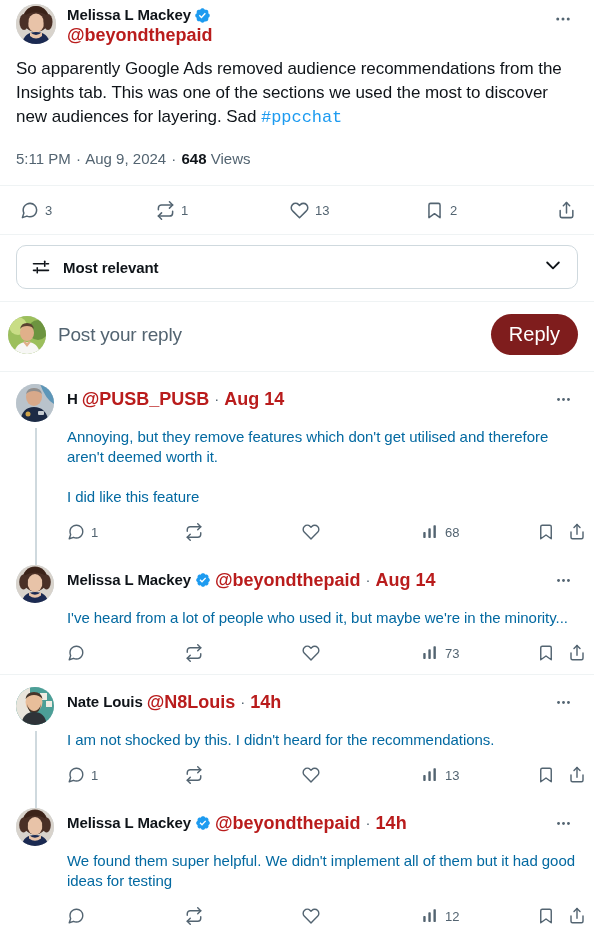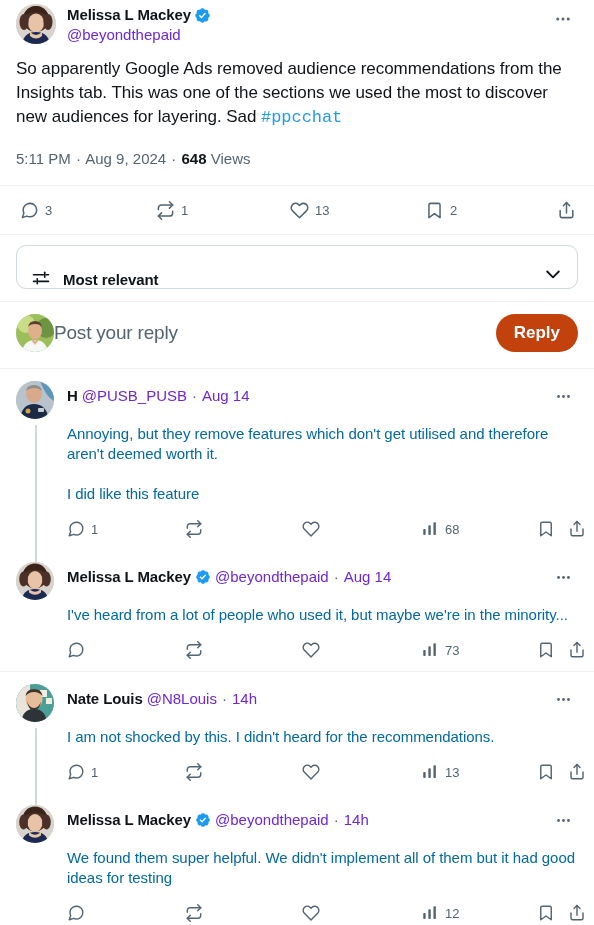--- a/index.html
+++ b/index.html
@@ -46,21 +46,21 @@
   }
   .av-40 { width: 40px; height: 40px; }
   .av-38 { width: 38px; height: 38px; }
 
   .names { display: flex; flex-direction: column; justify-content: center; padding-top: 1px; }
   .name-row { display: flex; align-items: center; gap: 3px; }
   .disp-name {
     font-size: 15px; font-weight: bold; color: #0f1419; line-height: 20px;
     letter-spacing: -0.1px;
   }
-  .handle { font-size: 15px; color: #6d28d9; line-height: 20px; }
+  .handle { font-size: 18px; color: #b91c1c; line-height: 20px; font-weight: bold; }
   .more-btn {
     margin-left: auto;
     width: 30px; height: 30px;
     display: flex; align-items: center; justify-content: center;
     color: #536471; border-radius: 50%; cursor: pointer;
     font-size: 17px; letter-spacing: 1px; line-height: 8px;
   }
 
   .post-body {
     margin-top: 12px;
@@ -96,45 +96,45 @@
     font-size: 13px; color: #536471;
   }
   .act svg { display: block; }
 
   
   .sortbar-wrap { padding: 10px 16px 12px 16px; }
   .sortbar {
     height: 44px;
     border: 1px solid #cfd9de;
     border-radius: 10px;
-    display: flex; align-items: flex-end;
+    display: flex; align-items: center;
     padding: 0 14px;
     gap: 12px;
     cursor: pointer;
   }
   .sort-label { font-size: 15px; font-weight: bold; color: #0f1419; letter-spacing: -0.1px; }
   .chev { margin-left: auto; color: #0f1419; }
 
   
   .composer {
     display: flex; align-items: center;
-    padding: 12px 16px 16px 16px;
-    gap: 0;
+    padding: 12px 16px 16px 8px;
+    gap: 12px;
   }
   .composer-placeholder {
     font-size: 19px;
     color: #536471;
     flex: 1;
     letter-spacing: -0.2px;
   }
   .reply-btn {
-    background: #c2410c;
+    background: #7f1d1d;
     color: #ffffff;
-    font-size: 17px;
-    font-weight: bold;
+    font-size: 20px;
+    font-weight: normal;
     border: none;
     border-radius: 999px;
     padding: 9px 18px;
     cursor: pointer;
     font-family: "Liberation Sans", sans-serif;
   }
 
   
   .reply {
     display: flex;

